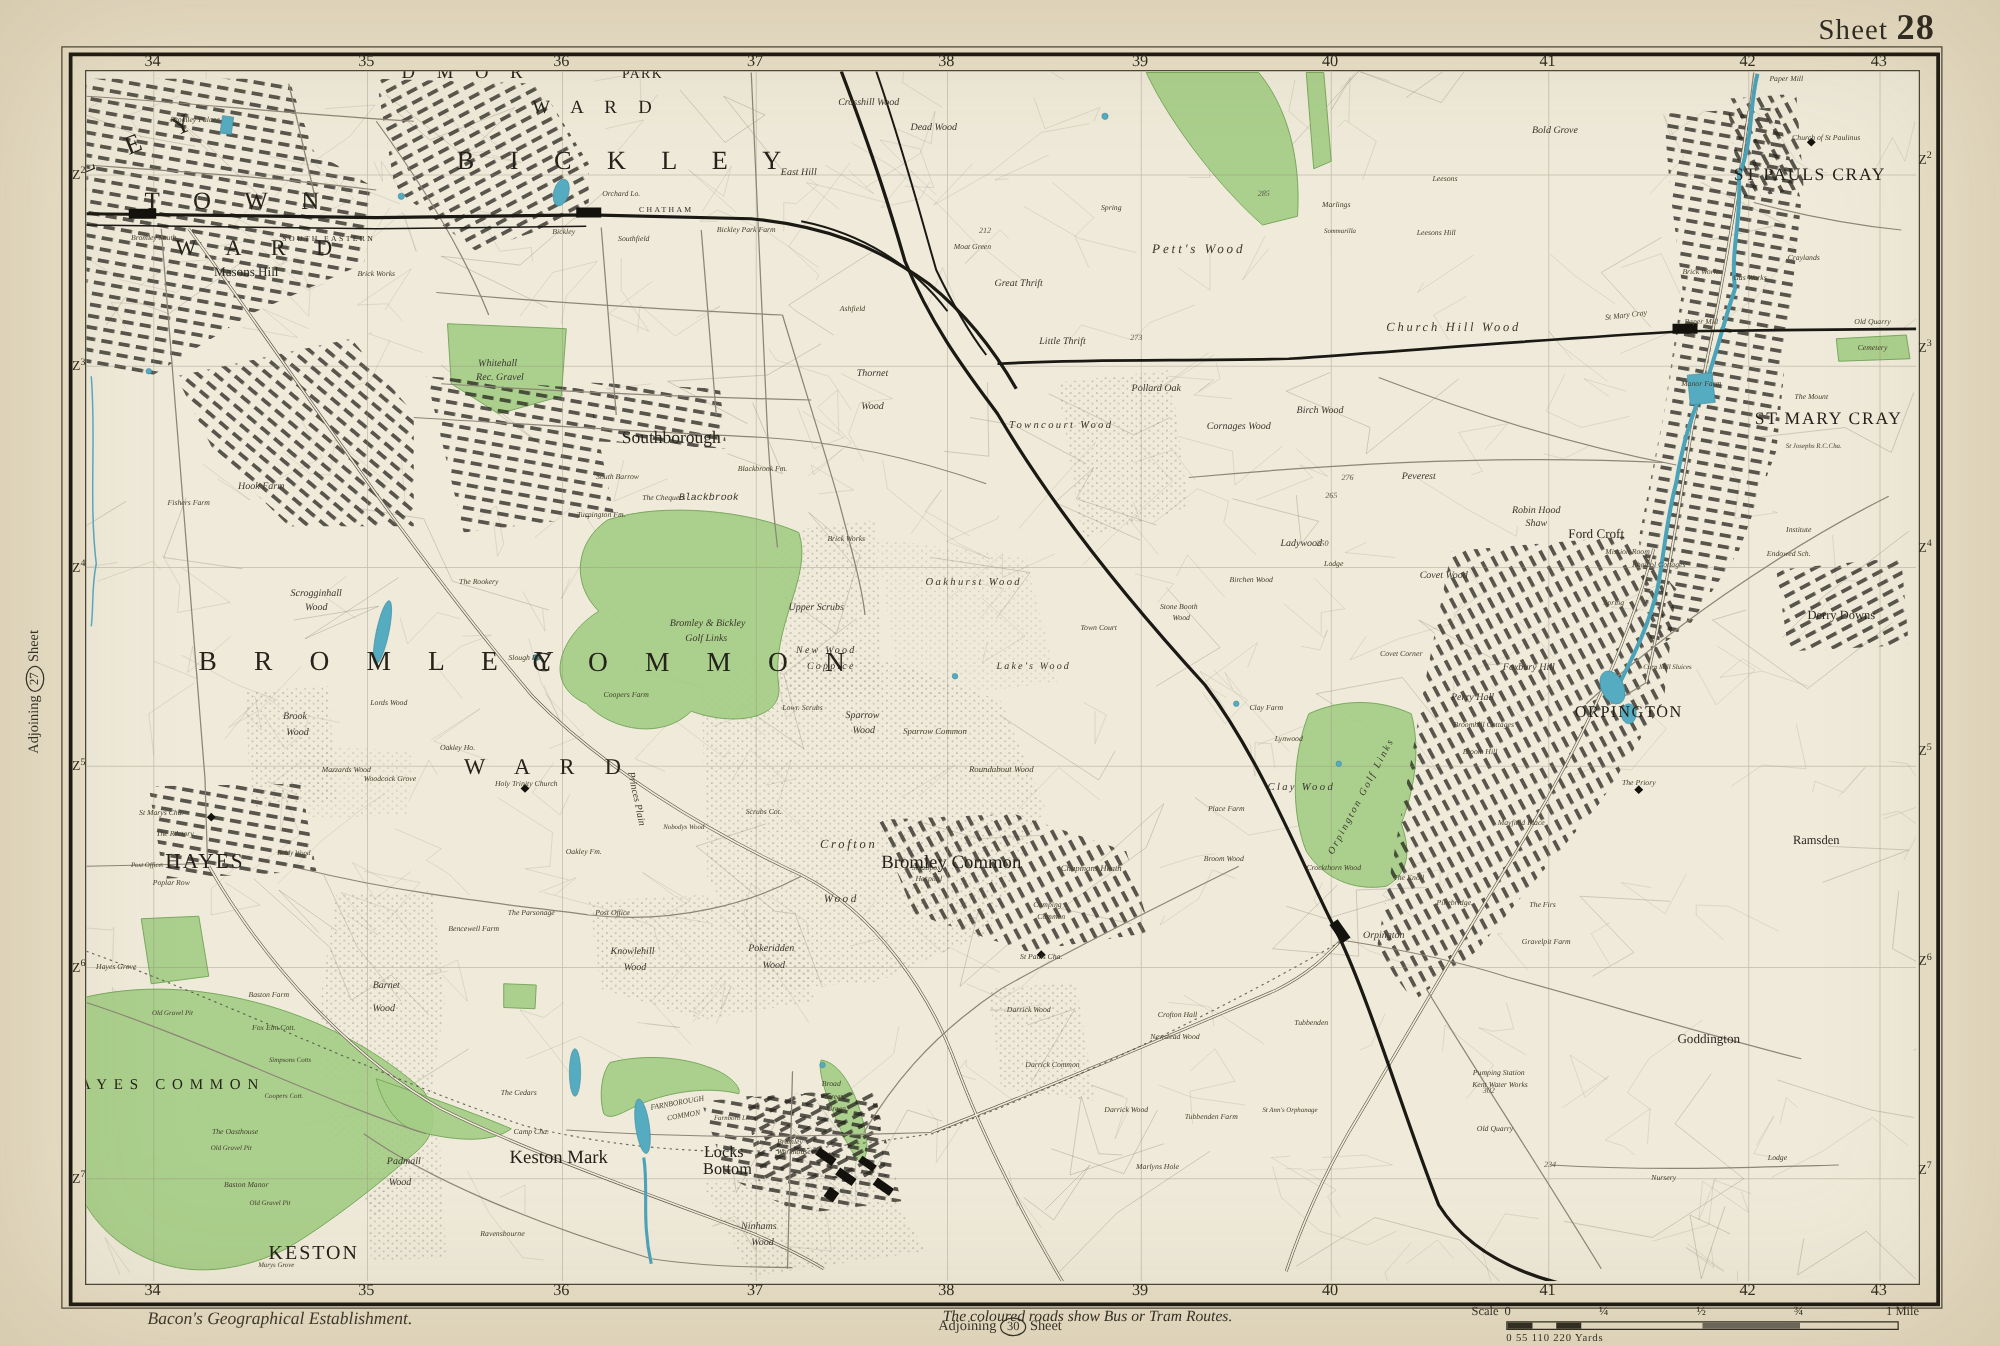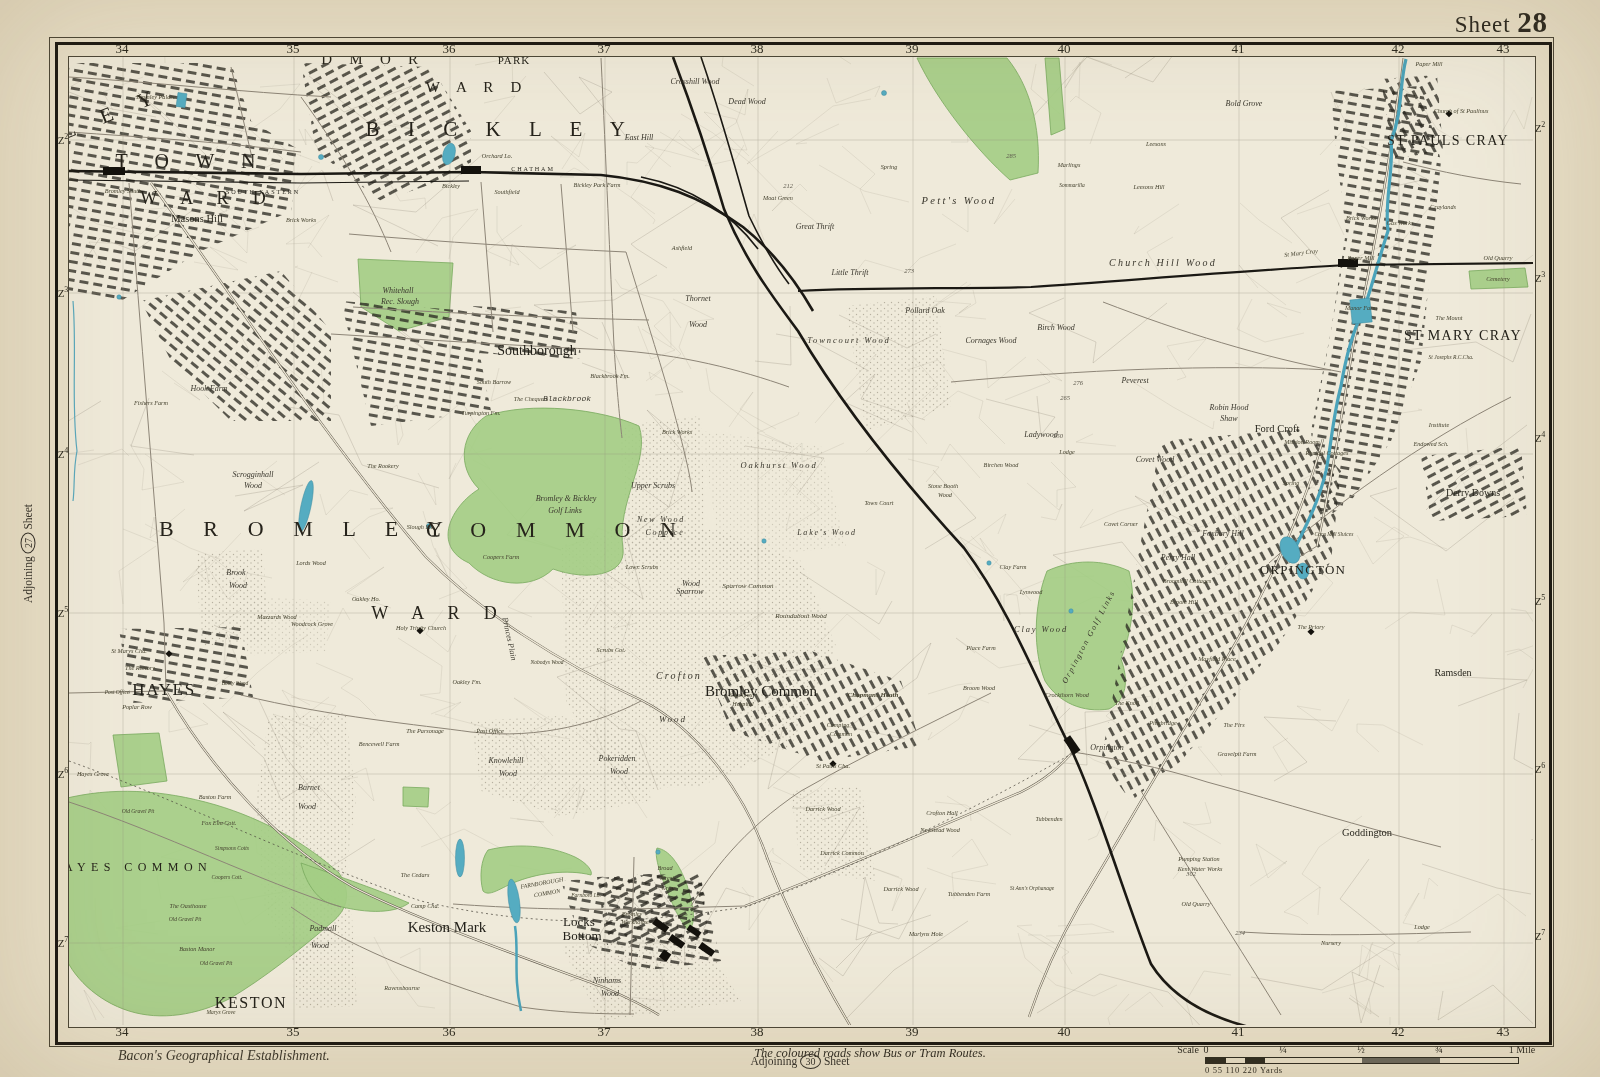--- a/index.html
+++ b/index.html
@@ -260,21 +260,21 @@
         <span class="lab c-rail" style="left: 194px; top: 135px; transform: translate(-50%, -50%);">SOUTH EASTERN</span>
         <span class="lab c-tiny" style="left: 428px; top: 99px; transform: translate(-50%, -50%);">Orchard Lo.</span>
         <span class="lab c-tiny" style="left: 528px; top: 128px; transform: translate(-50%, -50%);">Bickley Park Farm</span>
         <span class="lab c-tiny" style="left: 438px; top: 135px; transform: translate(-50%, -50%);">Southfield</span>
         <span class="lab c-place" style="left: 570px; top: 81px; transform: translate(-50%, -50%);">East Hill</span>
         <span class="lab c-place" style="left: 626px; top: 25px; transform: translate(-50%, -50%);">Crosshill Wood</span>
         <span class="lab c-place" style="left: 678px; top: 45px; transform: translate(-50%, -50%);">Dead Wood</span>
         <span class="lab c-place" style="left: 140px; top: 332px; transform: translate(-50%, -50%);">Hook Farm</span>
         <span class="lab c-tiny" style="left: 82px; top: 346px; transform: translate(-50%, -50%);">Fishers Farm</span>
         <span class="lab c-place" style="left: 329px; top: 234px; transform: translate(-50%, -50%);">Whitehall</span>
-        <span class="lab c-place" style="left: 331px; top: 245px; transform: translate(-50%, -50%);">Rec. Slough</span>
+        <span class="lab c-place" style="left: 331px; top: 245px; transform: translate(-50%, -50%);">Rec. Gravel</span>
         <span class="lab c-village" style="left: 468px; top: 294px; transform: translate(-50%, -50%);">Southborough</span>
         <span class="lab c-tiny" style="left: 425px; top: 325px; transform: translate(-50%, -50%);">South Barrow</span>
         <span class="lab c-tiny" style="left: 412px; top: 356px; transform: translate(-50%, -50%);">Turpington Fm.</span>
         <span class="lab c-tiny" style="left: 462px; top: 342px; transform: translate(-50%, -50%);">The Chequers</span>
         <span class="lab c-tiny" style="left: 541px; top: 319px; transform: translate(-50%, -50%);">Blackbrook Fm.</span>
         <span class="lab c-place" style="left: 498px; top: 342px; transform: translate(-50%, -50%); font-family: Liberation Mono, monospace;">Blackbrook</span>
         <span class="lab c-tiny" style="left: 608px; top: 375px; transform: translate(-50%, -50%);">Brick Works</span>
         <span class="lab c-place" style="left: 629px; top: 242px; transform: translate(-50%, -50%);">Thornet</span>
         <span class="lab c-place" style="left: 629px; top: 268px; transform: translate(-50%, -50%);">Wood</span>
         <span class="lab c-tiny" style="left: 613px; top: 191px; transform: translate(-50%, -50%);">Ashfield</span>
@@ -343,39 +343,39 @@
         <span class="lab c-tiny" style="left: 1382px; top: 301px; font-size: 5.5px; transform: translate(-50%, -50%);">St Josephs R.C.Cha.</span>
         <span class="lab c-tiny" style="left: 1370px; top: 368px; transform: translate(-50%, -50%);">Institute</span>
         <span class="lab c-tiny" style="left: 1362px; top: 387px; transform: translate(-50%, -50%);">Endowed Sch.</span>
         <span class="lab c-tiny" style="left: 1087px; top: 87px; transform: translate(-50%, -50%);">Leesons</span>
         <span class="lab c-tiny" style="left: 1080px; top: 130px; transform: translate(-50%, -50%);">Leesons Hill</span>
         <span class="lab c-tiny" style="left: 1000px; top: 108px; transform: translate(-50%, -50%);">Marlings</span>
         <span class="lab c-tiny" style="left: 1003px; top: 129px; font-size: 5.5px; transform: translate(-50%, -50%);">Sommarilla</span>
         <span class="lab c-place" style="left: 1175px; top: 47px; transform: translate(-50%, -50%);">Bold Grove</span>
         <span class="lab c-num" style="left: 832px; top: 142px; font-size: 0.1px; transform: translate(-50%, -50%);">Pett's Wood</span>
         <span class="lab c-wood" style="left: 758px; top: 476px; font-size: 8px; transform: translate(-50%, -50%);">Lake's Wood</span>
-        <span class="lab c-place" style="left: 621px; top: 515px; transform: translate(-50%, -50%); margin-top: 20px;">Sparrow</span>
+        <span class="lab c-place" style="left: 621px; top: 515px; transform: translate(-50%, -50%);">Sparrow</span>
         <span class="lab c-place" style="left: 622px; top: 527px; transform: translate(-50%, -50%);">Wood</span>
         <span class="lab c-tiny" style="left: 679px; top: 529px; font-size: 7px; transform: translate(-50%, -50%);">Sparrow Common</span>
         <span class="lab c-tiny" style="left: 732px; top: 559px; font-size: 7px; transform: translate(-50%, -50%);">Roundabout Wood</span>
         <span class="lab c-tiny" style="left: 573px; top: 510px; transform: translate(-50%, -50%);">Lowr. Scrubs</span>
         <span class="lab c-place" style="left: 584px; top: 429px; transform: translate(-50%, -50%);">Upper Scrubs</span>
         <span class="lab c-wood" style="left: 592px; top: 463px; font-size: 8px; transform: translate(-50%, -50%);">New Wood</span>
         <span class="lab c-wood" style="left: 596px; top: 476px; font-size: 8px; transform: translate(-50%, -50%);">Coppice</span>
         <span class="lab c-tiny" style="left: 542px; top: 593px; transform: translate(-50%, -50%);">Scrubs Cot.</span>
         <span class="lab c-wood" style="left: 710px; top: 408px; font-size: 8.5px; transform: translate(-50%, -50%);">Oakhurst Wood</span>
         <span class="lab c-tiny" style="left: 810px; top: 446px; transform: translate(-50%, -50%);">Town Court</span>
         <span class="lab c-tiny" style="left: 874px; top: 429px; transform: translate(-50%, -50%);">Stone Booth</span>
         <span class="lab c-tiny" style="left: 876px; top: 438px; transform: translate(-50%, -50%);">Wood</span>
         <span class="lab c-tiny" style="left: 932px; top: 408px; transform: translate(-50%, -50%);">Birchen Wood</span>
         <span class="lab c-wood" style="left: 610px; top: 619px; font-size: 10px; transform: translate(-50%, -50%);">Crofton</span>
         <span class="lab c-wood" style="left: 604px; top: 662px; font-size: 9px; transform: translate(-50%, -50%);">Wood</span>
         <span class="lab c-tiny" style="left: 672px; top: 638px; transform: translate(-50%, -50%);">Smallpox</span>
         <span class="lab c-tiny" style="left: 674px; top: 647px; transform: translate(-50%, -50%);">Hospital</span>
-        <span class="lab c-tiny" style="left: 804px; top: 638px; font-size: 7px; transform: translate(-50%, -50%); font-weight: bold;">Chapmans Heath</span>
+        <span class="lab c-tiny" style="left: 804px; top: 638px; font-size: 7px; transform: translate(-50%, -50%);">Chapmans Heath</span>
         <span class="lab c-tiny" style="left: 769px; top: 668px; transform: translate(-50%, -50%);">Camping</span>
         <span class="lab c-tiny" style="left: 772px; top: 677px; transform: translate(-50%, -50%);">Common</span>
         <span class="lab c-place" style="left: 548px; top: 702px; transform: translate(-50%, -50%);">Pokeridden</span>
         <span class="lab c-place" style="left: 550px; top: 715px; transform: translate(-50%, -50%);">Wood</span>
         <span class="lab c-place" style="left: 437px; top: 704px; transform: translate(-50%, -50%);">Knowlehill</span>
         <span class="lab c-place" style="left: 439px; top: 717px; transform: translate(-50%, -50%);">Wood</span>
         <span class="lab c-tiny" style="left: 478px; top: 606px; font-size: 5.5px; transform: translate(-50%, -50%);">Nobodys Wood</span>
         <span class="lab c-tiny" style="left: 764px; top: 709px; transform: translate(-50%, -50%);">St Pauls Cha.</span>
         <span class="lab c-tiny" style="left: 754px; top: 752px; transform: translate(-50%, -50%);">Darrick Wood</span>
         <span class="lab c-tiny" style="left: 773px; top: 796px; transform: translate(-50%, -50%);">Darrick Common</span>

